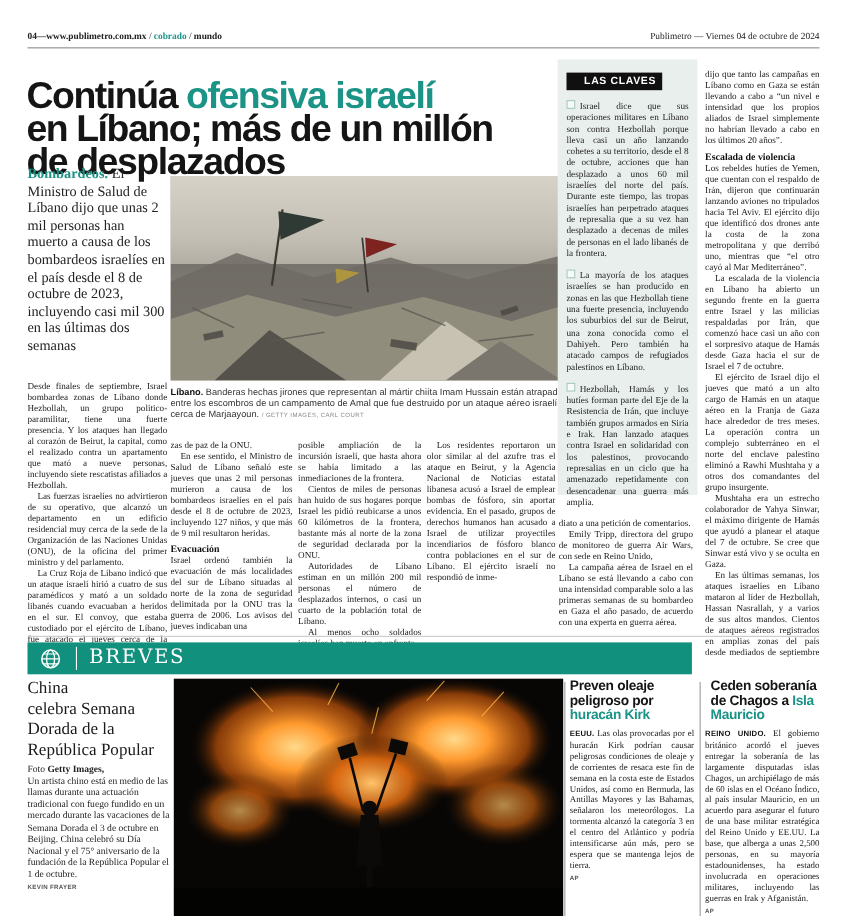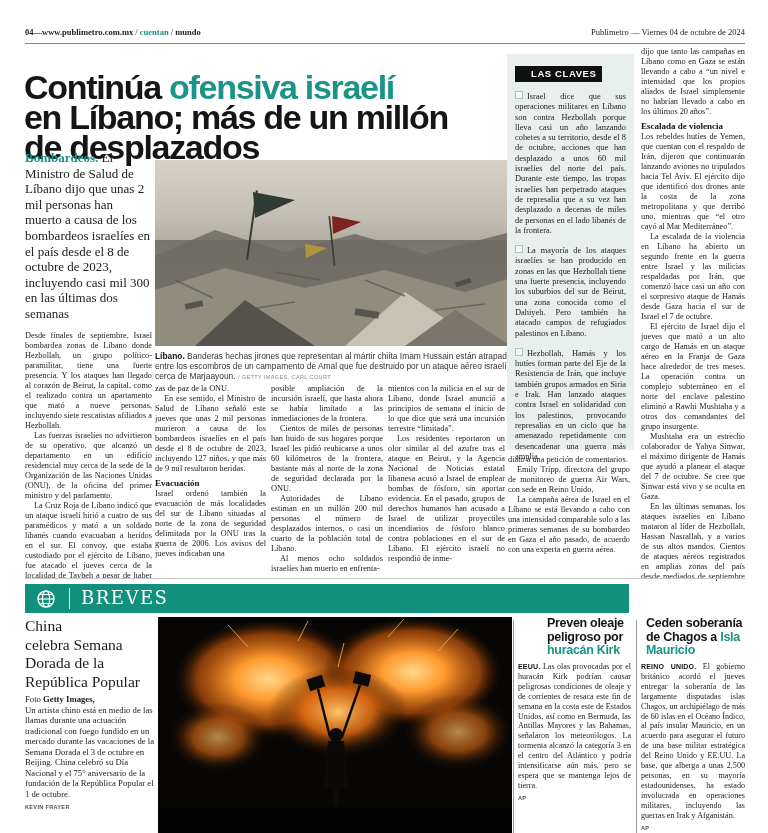--- a/index.html
+++ b/index.html
@@ -18,21 +18,21 @@
     font-family:"Liberation Sans", sans-serif;font-weight:700;
     font-size:34px;line-height:30px;letter-spacing:-1.3px;color:#151515;}
   .headline .ln{display:block;}
 
   
   .lead{position:absolute;left:25px;top:150px;width:127px;
     font-size:13px;line-height:15.6px;color:#222;}
   .lead .lbl{font-weight:bold;}
 
   
-  .col{position:absolute;font-size:8.3px;line-height:10px;text-align:justify;color:#222;overflow:hidden;}
+  .col{position:absolute;font-size:8.3px;line-height:10px;text-align:justify;color:#222;overflow:hidden;margin-top:16px;}
   .col p{margin:0;}
   .col p.ind{text-indent:9px;}
   .col h3{margin:4px 0 1px 0;font-size:9px;line-height:10px;font-family:"Liberation Serif",serif;color:#111;}
   .c1{left:25px;top:331px;width:127px;height:248px;}
   .c2{left:155px;top:384px;width:111px;height:196px;}
   .c3{left:271px;top:384px;width:112px;height:196px;}
   .c4{left:388px;top:384px;width:117px;height:196px;}
   .c5{left:508px;top:455px;width:122px;height:128px;}
   .c6{left:641px;top:47px;width:104px;height:534px;}
   .credit{display:block;margin-top:3px;font-family:"Liberation Sans",sans-serif;
@@ -72,34 +72,34 @@
     font-size:8.7px;line-height:10.5px;color:#222;}
   .china-b .fl{font-weight:bold;}
 
   .photo2{position:absolute;left:158px;top:617px;width:354px;height:216px;overflow:hidden;background:#050505;}
 
   .bdiv1{position:absolute;left:513px;top:620px;width:1px;height:213px;background:#9a9a9a;}
   .bdiv2{position:absolute;left:636px;top:620px;width:1px;height:213px;background:#9a9a9a;}
 
   .brief-h{position:absolute;font-family:"Liberation Sans",sans-serif;font-weight:700;
     font-size:12.5px;line-height:13.5px;letter-spacing:-.3px;color:#151515;}
-  .kirk-h{left:518px;top:617px;width:114px;margin-left:29px;}
+  .kirk-h{left:518px;top:617px;width:114px;}
   .chagos-h{left:646px;top:617px;width:106px;}
   .brief-b{position:absolute;font-size:8.1px;line-height:9.9px;text-align:justify;color:#222;overflow:hidden;}
   .kirk-b{left:518px;top:662px;width:113px;height:171px;}
   .chagos-b{left:641px;top:662px;width:104px;height:171px;}
   .loc{font-family:"Liberation Sans",sans-serif;font-weight:bold;font-size:7px;letter-spacing:.2px;color:#111;}
 </style>
 </head>
 <body>
 
 <div class="page">
 
   <div class="tophdr">
-    <span><b>04—www.publimetro.com.mx</b></span><span> / </span><b class="accent">cuentan</b><span> / </span><b>mundo</b>
+    <span><b>04—www.publimetro.com.mx</b></span><span> / </span><b class="accent">cobrado</b><span> / </span><b>mundo</b>
     <span class="right">Publimetro — Viernes 04 de  octubre de 2024</span>
   </div>
   <div class="toprule"></div>
 
   <h1 class="headline">
     <span class="ln"><span>Continúa </span><span class="accent">ofensiva israelí</span></span>
     <span class="ln">en Líbano; más de un millón</span>
     <span class="ln">de desplazados</span>
   </h1>
 
@@ -164,21 +164,20 @@
     <h3>Evacuación</h3>
     <p>Israel ordenó también la evacuación de más localidades del sur de Líbano situadas al norte de la zona de seguridad delimitada por la ONU tras la guerra de 2006. Los avisos del jueves indicaban una</p>
   </div>
   <div class="col c3">
     <p>posible ampliación de la incursión israelí, que hasta ahora se había limitado a las inmediaciones de la frontera.</p>
     <p class="ind">Cientos de miles de personas han huido de sus hogares porque Israel les pidió reubicarse a unos 60 kilómetros de la frontera, bastante más al norte de la zona de seguridad declarada por la ONU.</p>
     <p class="ind">Autoridades de Líbano estiman en un millón 200 mil personas el número de desplazados internos, o casi un cuarto de la población total de Líbano.</p>
     <p class="ind">Al menos ocho soldados israelíes han muerto en enfrenta-</p>
   </div>
   <div class="col c4">
-    <p>mientos con la milicia en el sur de Líbano, donde Israel anunció a principios de semana el inicio de lo que dice que será una incursión terrestre “limitada”.</p>
     <p class="ind">Los residentes reportaron un olor similar al del azufre tras el ataque en Beirut, y la Agencia Nacional de Noticias estatal libanesa acusó a Israel de emplear bombas de fósforo, sin aportar evidencia. En el pasado, grupos de derechos humanos han acusado a Israel de utilizar proyectiles incendiarios de fósforo blanco contra poblaciones en el sur de Líbano. El ejército israelí no respondió de inme-</p>
   </div>
 
   <aside class="claves">
     <span class="ttl">LAS CLAVES</span>
     <div class="item"><span class="sq"></span><span>Israel dice que sus operaciones militares en Líbano son contra Hezbollah porque lleva casi un año lanzando cohetes a su territorio, desde el 8 de octubre, acciones que han desplazado a unos 60 mil israelíes del norte del país. Durante este tiempo, las tropas israelíes han perpetrado ataques de represalia que a su vez han desplazado a decenas de miles de personas en el lado libanés de la frontera.</span></div>
     <div class="item"><span class="sq"></span><span>La mayoría de los ataques israelíes se han producido en zonas en las que Hezbollah tiene una fuerte presencia, incluyendo los suburbios del sur de Beirut, una zona conocida como el Dahiyeh. Pero también ha atacado campos de refugiados palestinos en Líbano.</span></div>
     <div class="item"><span class="sq"></span><span>Hezbollah, Hamás y los hutíes forman parte del Eje de la Resistencia de Irán, que incluye también grupos armados en Siria e Irak. Han lanzado ataques contra Israel en solidaridad con los palestinos, provocando represalias en un ciclo que ha amenazado repetidamente con desencadenar una guerra más amplia.</span></div>
   </aside>
 

